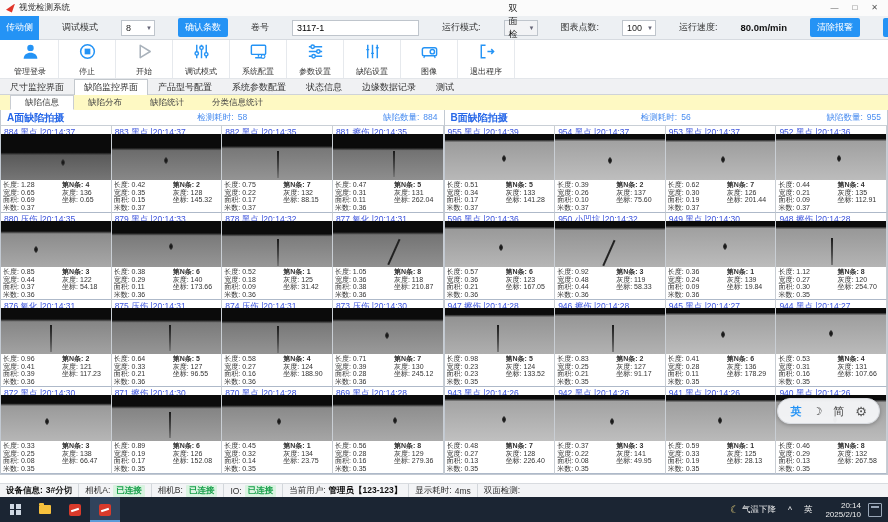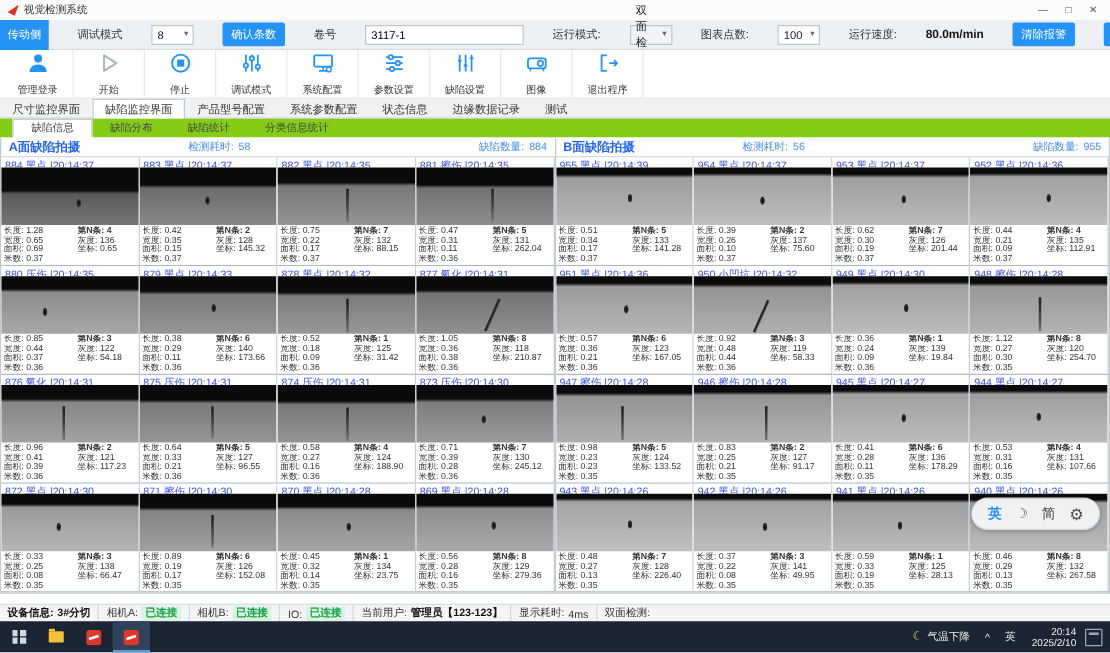--- a/index.html
+++ b/index.html
@@ -36,31 +36,31 @@
   .action{width:57px;display:flex;flex-direction:column;align-items:center;justify-content:center;
     border-right:1px solid #e6e9ed;cursor:pointer;gap:1px}
   .action svg{width:19px;height:19px}
   .alabel{font-size:8px;color:#333;white-space:nowrap}
 
   
   .tabs{height:16px;background:#f0f1f3;display:flex;align-items:flex-end;flex:0 0 auto;border-bottom:1px solid #cfd3d8}
   .tab{font-size:9px;color:#333;padding:2px 9px;border:1px solid transparent;border-bottom:none;
     height:15px;display:flex;align-items:center;cursor:pointer;white-space:nowrap}
   .tab.active{background:#fff;border-color:#c3c8cd;margin-bottom:-1px;height:16px}
-  .subtabs{height:15px;background:#84cc16;display:flex;align-items:flex-end;flex:0 0 auto;padding-left:10px}
+  .subtabs{height:15px;background:#fef9c3;display:flex;align-items:flex-end;flex:0 0 auto;padding-left:10px}
   .subtab{font-size:8.5px;color:#444;padding:2px 14px;height:14px;display:flex;align-items:center;cursor:pointer;white-space:nowrap}
   .subtab.active{background:#fff;border:1px solid #c9cdd2;border-bottom:1px solid #fff;height:15px}
 
   
   .main{flex:0 0 364px;display:flex;position:relative;background:#fff}
   .panel{flex:1;border:1px solid #c2c9d2;border-top:none;display:flex;flex-direction:column;min-width:0}
   .panel + .panel{border-left:none}
   .phead{height:16px;display:flex;align-items:center;padding:0 6px;border-bottom:1px solid #c9cfd6;flex:0 0 auto}
   .ptitle{font-size:10px;font-weight:bold;color:#2667e8;flex:1;white-space:nowrap}
-  .pstat{font-size:8.5px;color:#4a8df0;flex:1;text-align:left;white-space:nowrap}
+  .pstat{font-size:8.5px;color:#4a8df0;flex:1;text-align:center;white-space:nowrap}
   .pstat2{font-size:8.5px;color:#4a8df0;flex:1;text-align:right;white-space:nowrap}
   .pstat .pv,.pstat2 .pv{margin-left:4px}
   .pgrid{flex:1;display:grid;grid-template-columns:repeat(4,1fr);grid-auto-rows:87px}
   .cell{border-right:1px solid #c9ced4;border-bottom:1px solid #aeb9c9;display:flex;flex-direction:column;
     overflow:hidden;cursor:pointer;background:#fff}
   .chead{height:13px;font-size:8.5px;color:#3a52dd;padding:1px 3px 0;white-space:nowrap;overflow:hidden}
   .cimg{height:46px;position:relative;background:#888;flex:0 0 auto}
   .defect{position:absolute}
   .defect.dot{width:4px;height:7px;border-radius:50%;
     background:radial-gradient(ellipse at center,#0a0a0a 0%,#333 55%,transparent 75%)}
@@ -162,30 +162,30 @@
   <div class="toolbar2" id="actions">
       <div class="action">
     <span class="aicon"><svg viewBox="0 0 20 20">
             <circle cx="10" cy="6.2" r="3.4" fill="#2493f5"></circle>
             <path d="M2.8 17.5c0-4 3.2-6.3 7.2-6.3s7.2 2.3 7.2 6.3z" fill="#2493f5"></path>
           </svg></span>
     <span class="alabel">管理登录</span>
   </div>
       <div class="action">
     <span class="aicon"><svg viewBox="0 0 20 20">
-            <path d="M5.5 3.5 L16 10 L5.5 16.5 Z" fill="none" stroke="#a9b2bb" stroke-width="1.6" stroke-linejoin="round"></path>
-          </svg></span>
-    <span class="alabel">开始</span>
-  </div>
-      <div class="action">
-    <span class="aicon"><svg viewBox="0 0 20 20">
             <circle cx="10" cy="10" r="7.2" fill="none" stroke="#2493f5" stroke-width="1.6"></circle>
             <rect x="7" y="7" width="6" height="6" fill="#2493f5"></rect>
           </svg></span>
     <span class="alabel">停止</span>
+  </div>
+      <div class="action">
+    <span class="aicon"><svg viewBox="0 0 20 20">
+            <path d="M5.5 3.5 L16 10 L5.5 16.5 Z" fill="none" stroke="#a9b2bb" stroke-width="1.6" stroke-linejoin="round"></path>
+          </svg></span>
+    <span class="alabel">开始</span>
   </div>
       <div class="action">
     <span class="aicon"><svg viewBox="0 0 20 20" stroke="#2493f5" stroke-width="1.5" fill="none">
             <path d="M5 3v14M10 3v14M15 3v14"></path>
             <circle cx="5" cy="12" r="1.8" fill="#fff"></circle>
             <circle cx="10" cy="6" r="1.8" fill="#fff"></circle>
             <circle cx="15" cy="13" r="1.8" fill="#fff"></circle>
           </svg></span>
     <span class="alabel">调试模式</span>
   </div>
@@ -1057,21 +1057,21 @@
                   <span class="v">135</span>
                 </div>
                 <div class="ln">
                   <span class="lab">坐标:</span>
                   <span class="v">112.91</span>
                 </div>
               </div>
     </div>
   </div>
           <div class="cell">
-    <div class="chead">951 黑点 |20:14:36</div>
+    <div class="chead">596 黑点 |20:14:36</div>
     <div class="cimg" style="background: linear-gradient(rgb(11, 11, 11) 0%, rgb(11, 11, 11) 12%, rgb(154, 154, 154) 18%, rgb(182, 182, 182) 100%);">
               <i class="defect dot" style="left: 50%; top: 50%;"></i>
             </div>
     <div class="cdet">
       <div class="dl">
                 <div class="ln">
                   <span class="lab">长度:</span>
                   <span class="v">0.57</span>
                 </div>
                 <div class="ln">

